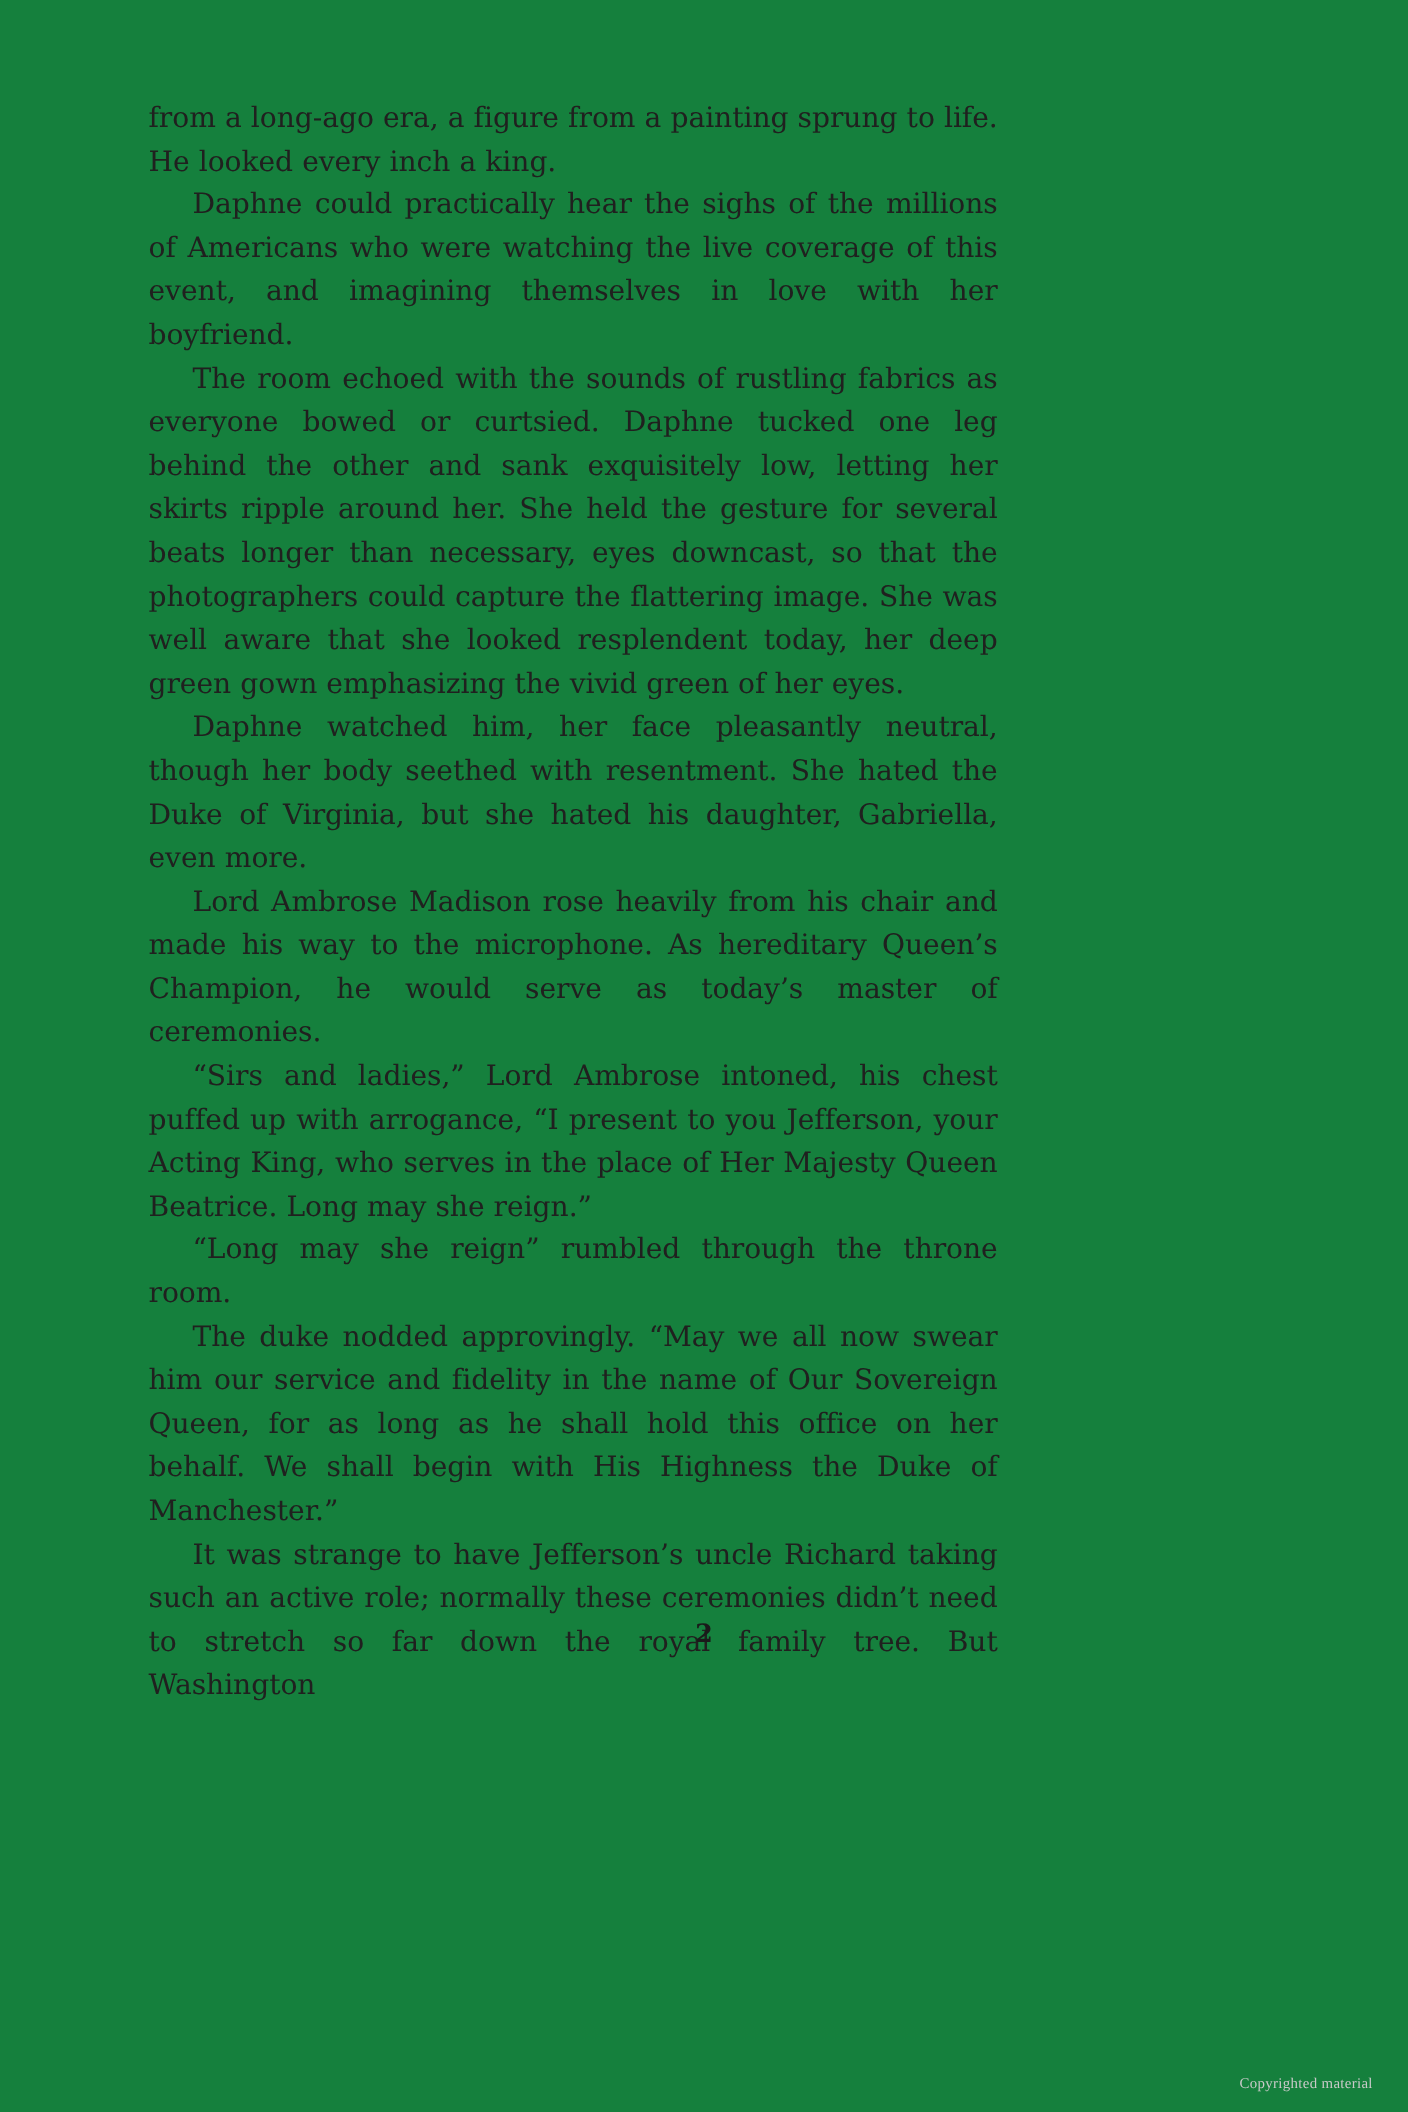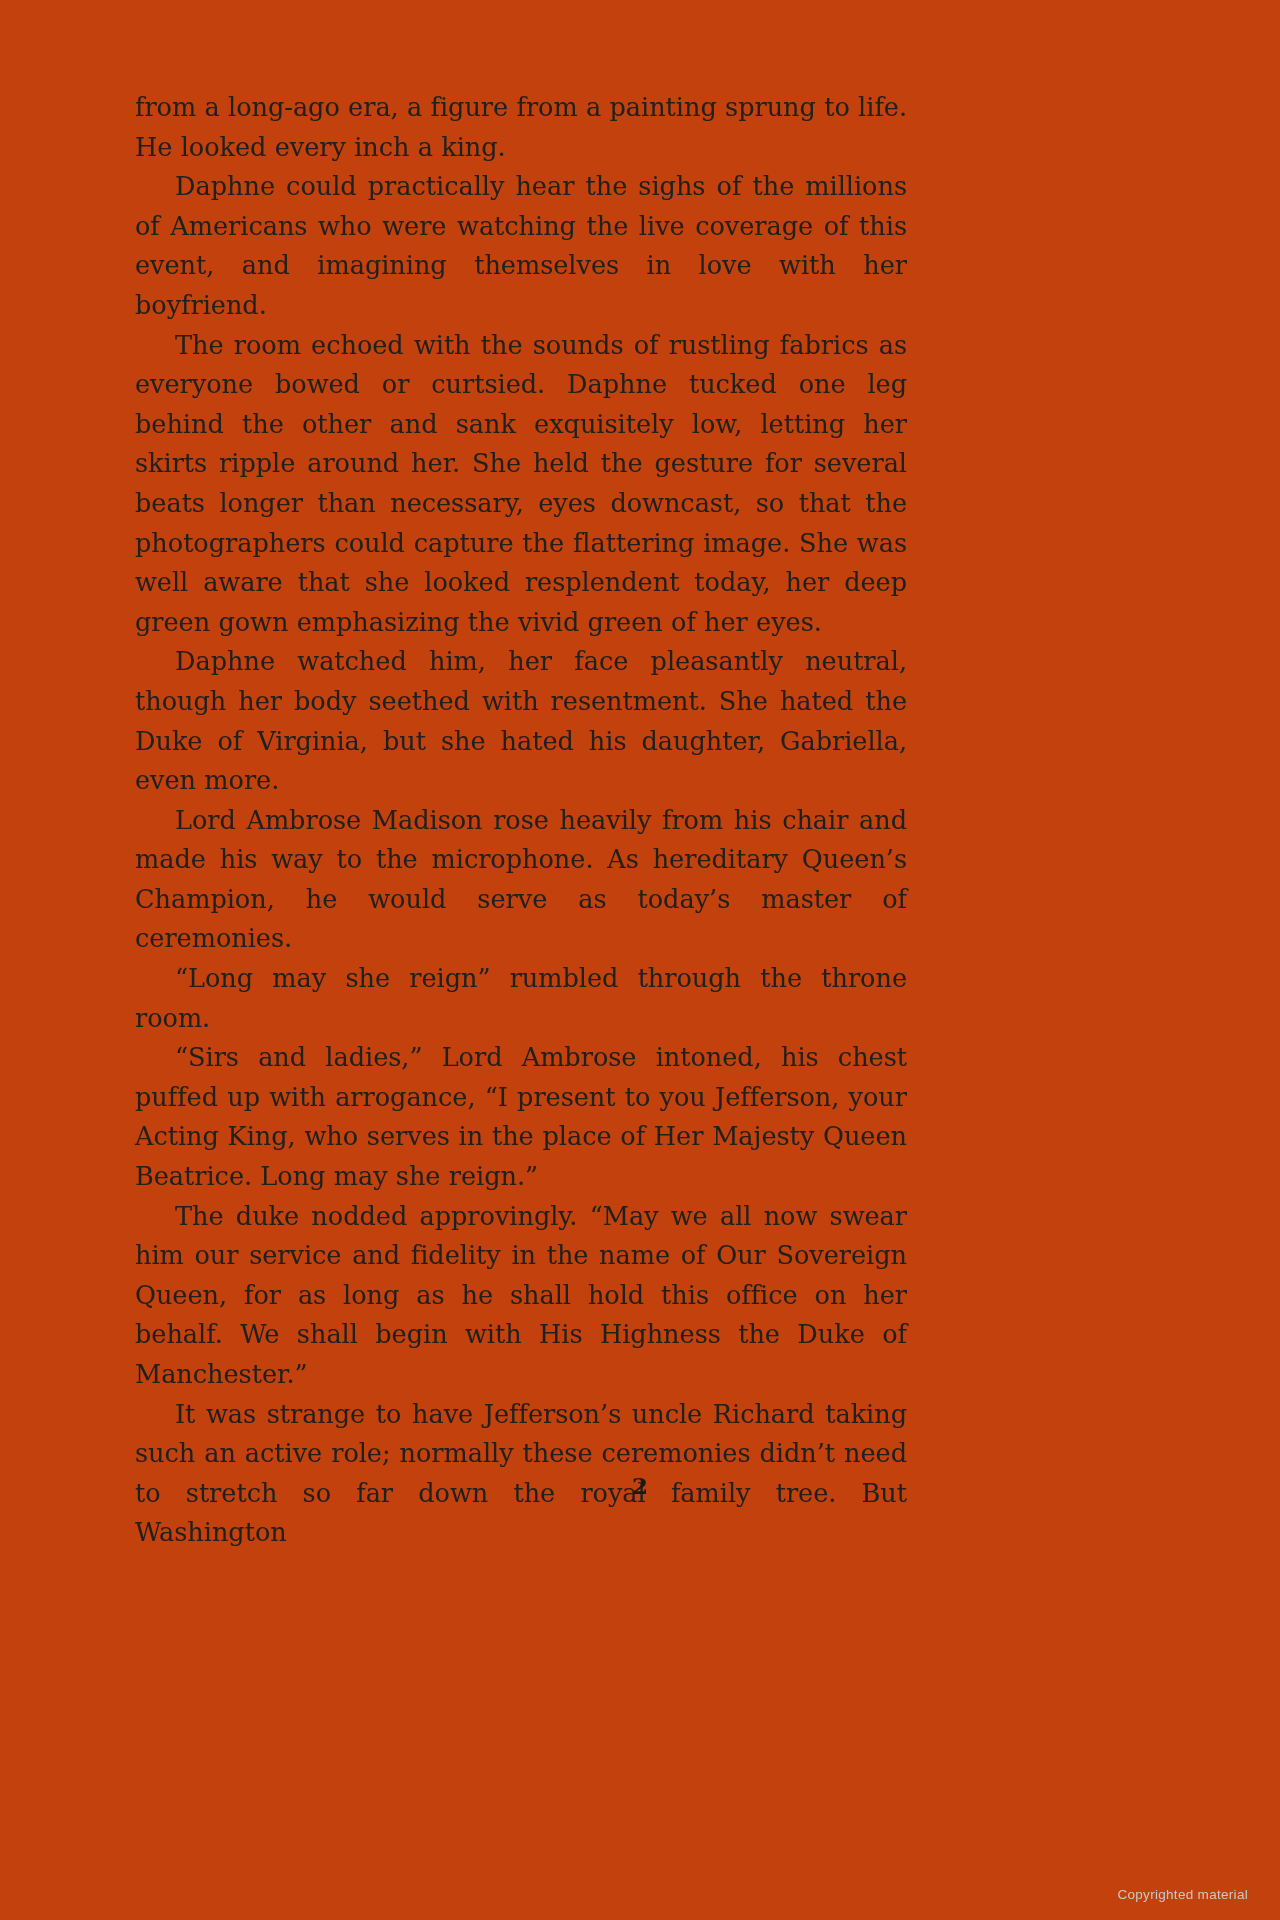--- a/index.html
+++ b/index.html
@@ -15,21 +15,21 @@
     font-family: "DejaVu Serif", "Liberation Serif", serif;
     color: #1c1c1c;
   }
 
   .page {
     position: absolute;
     left: 0;
     top: 0;
     width: 1280px;
     height: 1920px;
-    background: #c2410c;
+    background: #15803d;
   }
 
   .text-column {
     position: absolute;
     left: 135px;
     top: 88px;
     width: 772px;
   }
 
   .para {
@@ -64,38 +64,38 @@
     color: #1a1a1a;
     font-family: "DejaVu Serif", "Liberation Serif", serif;
   }
 
   .copyright-notice {
     position: absolute;
     right: 32px;
     bottom: 18px;
     font-size: 13.5px;
     color: #c9c9c9;
-    font-family: Liberation Sans, sans-serif;
+    font-family: Liberation Serif, serif;
     letter-spacing: 0.3px;
     white-space: nowrap;
   }
 </style>
 </head>
 <body>
 
 <div class="page">
 
   <div class="text-column">
     <p class="para continuation">from a long-ago era, a figure from a painting sprung to life. He looked every inch a king.</p>
     <p class="para indent">Daphne could practically hear the sighs of the millions of Americans who were watching the live coverage of this event, and imagining themselves in love with her boyfriend.</p>
     <p class="para indent">The room echoed with the sounds of rustling fabrics as everyone bowed or curtsied. Daphne tucked one leg behind the other and sank exquisitely low, letting her skirts ripple around her. She held the gesture for several beats longer than necessary, eyes downcast, so that the photographers could capture the flattering image. She was well aware that she looked resplendent today, her deep green gown emphasizing the vivid green of her eyes.</p>
     <p class="para indent">Daphne watched him, her face pleasantly neutral, though her body seethed with resentment. She hated the Duke of Virginia, but she hated his daughter, Gabriella, even more.</p>
     <p class="para indent">Lord Ambrose Madison rose heavily from his chair and made his way to the microphone. As hereditary Queen’s Champion, he would serve as today’s master of ceremonies.</p>
+    <p class="para indent">“Sirs and ladies,” Lord Ambrose intoned, his chest puffed up with arrogance, “I present to you Jefferson, your Acting King, who serves in the place of Her Majesty Queen Beatrice. Long may she reign.”</p>
     <p class="para indent">“Long may she reign” rumbled through the throne room.</p>
-    <p class="para indent">“Sirs and ladies,” Lord Ambrose intoned, his chest puffed up with arrogance, “I present to you Jefferson, your Acting King, who serves in the place of Her Majesty Queen Beatrice. Long may she reign.”</p>
     <p class="para indent">The duke nodded approvingly. “May we all now swear him our service and fidelity in the name of Our Sovereign Queen, for as long as he shall hold this office on her behalf. We shall begin with His Highness the Duke of Manchester.”</p>
     <p class="para indent">It was strange to have Jefferson’s uncle Richard taking such an active role; normally these ceremonies didn’t need to stretch so far down the royal family tree. But Washington</p>
   </div>
 
   <div class="page-number">2</div>
 
   <div class="copyright-notice">Copyrighted material</div>
 
 </div>
 

